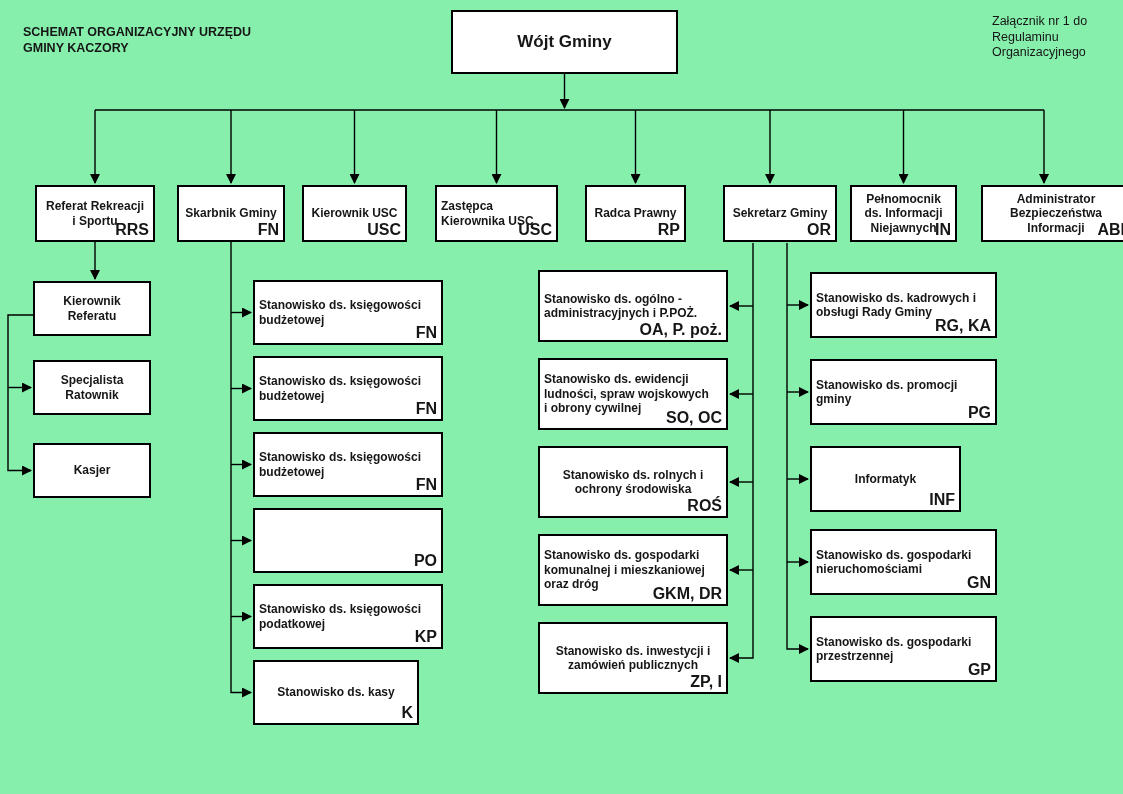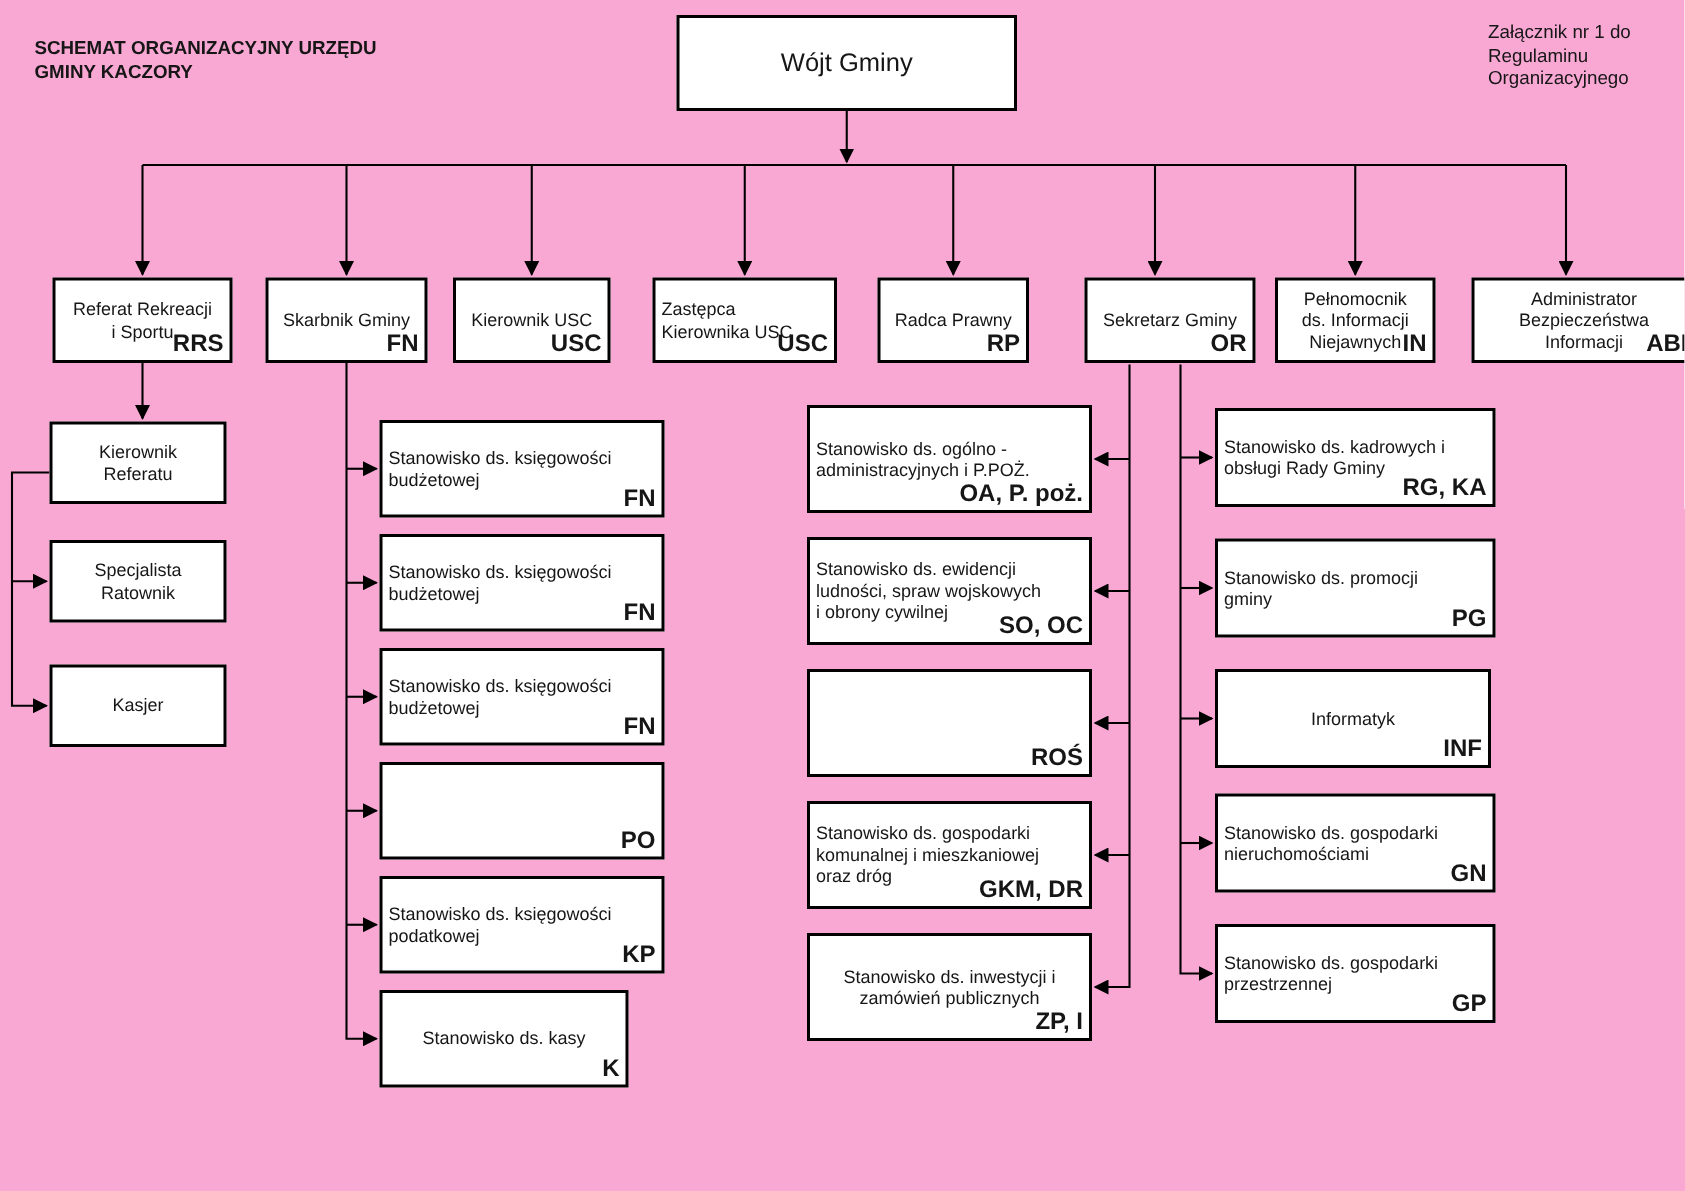--- a/index.html
+++ b/index.html
@@ -1,24 +1,24 @@
 <!DOCTYPE html>
 <html lang="pl"><head>
 <meta charset="utf-8">
 <style>
   html,body{margin:0;padding:0;background:#fff;}
-  #canvas{position:relative;width:1123px;height:794px;background:#f9a8d4;overflow:hidden;
+  #canvas{position:relative;width:1123px;height:794px;background:#86efac;overflow:hidden;
           font-family:"Liberation Sans","DejaVu Sans",sans-serif;color:#161616;}
   #connectors{position:absolute;left:0;top:0;pointer-events:none;}
   .note{position:absolute;white-space:pre-line;}
   .doc-title{left:23px;top:25px;width:270px;font-size:12.5px;line-height:1.25;font-weight:bold;}
   .attach-note{left:992px;top:14px;width:125px;font-size:12.5px;line-height:1.25;font-weight:normal;}
   .box{position:absolute;border:2px solid #000;background:#fff;box-sizing:border-box;
        display:flex;flex-direction:column;justify-content:center;padding:2px 4px;}
-  .lbl{font-size:12px;line-height:1.2;font-weight:normal;white-space:pre-line;text-align:left;}
+  .lbl{font-size:12px;line-height:1.2;font-weight:bold;white-space:pre-line;text-align:left;}
   .box.center .lbl{text-align:center;}
   .code{position:absolute;right:4px;bottom:1px;font-size:16px;font-weight:bold;}
   #root-box{left:451px;top:10px;width:227px;height:64px;}
   #root-box .lbl{font-size:17px;text-align:center;}
 </style>
 </head>
 <body>
 
 <div id="canvas">
 
@@ -161,20 +161,22 @@
 administracyjnych i P.POŻ.</div>
         <div class="code">OA, P. poż.</div>
       </div>
       <div class="box" style="left: 538px; top: 358px; width: 190px; height: 72px;">
         <div class="lbl">Stanowisko ds. ewidencji
 ludności, spraw wojskowych
 i obrony cywilnej</div>
         <div class="code">SO, OC</div>
       </div>
       <div class="box center" style="left: 538px; top: 446px; width: 190px; height: 72px;">
+        <div class="lbl">Stanowisko ds. rolnych i
+ochrony środowiska</div>
         <div class="code">ROŚ</div>
       </div>
       <div class="box" style="left: 538px; top: 534px; width: 190px; height: 72px;">
         <div class="lbl">Stanowisko ds. gospodarki
 komunalnej i mieszkaniowej
 oraz dróg</div>
         <div class="code">GKM, DR</div>
       </div>
       <div class="box center" style="left: 538px; top: 622px; width: 190px; height: 72px;">
         <div class="lbl">Stanowisko ds. inwestycji i
@@ -184,21 +186,21 @@
       <div class="box" style="left: 810px; top: 272px; width: 187px; height: 66px;">
         <div class="lbl">Stanowisko ds. kadrowych i
 obsługi Rady Gminy</div>
         <div class="code">RG, KA</div>
       </div>
       <div class="box" style="left: 810px; top: 359px; width: 187px; height: 66px;">
         <div class="lbl">Stanowisko ds. promocji
 gminy</div>
         <div class="code">PG</div>
       </div>
-      <div class="box center" style="left: 810px; top: 446px; width: 184px; height: 66px;">
+      <div class="box center" style="left: 810px; top: 446px; width: 151px; height: 66px;">
         <div class="lbl">Informatyk</div>
         <div class="code">INF</div>
       </div>
       <div class="box" style="left: 810px; top: 529px; width: 187px; height: 66px;">
         <div class="lbl">Stanowisko ds. gospodarki
 nieruchomościami</div>
         <div class="code">GN</div>
       </div>
       <div class="box" style="left: 810px; top: 616px; width: 187px; height: 66px;">
         <div class="lbl">Stanowisko ds. gospodarki

